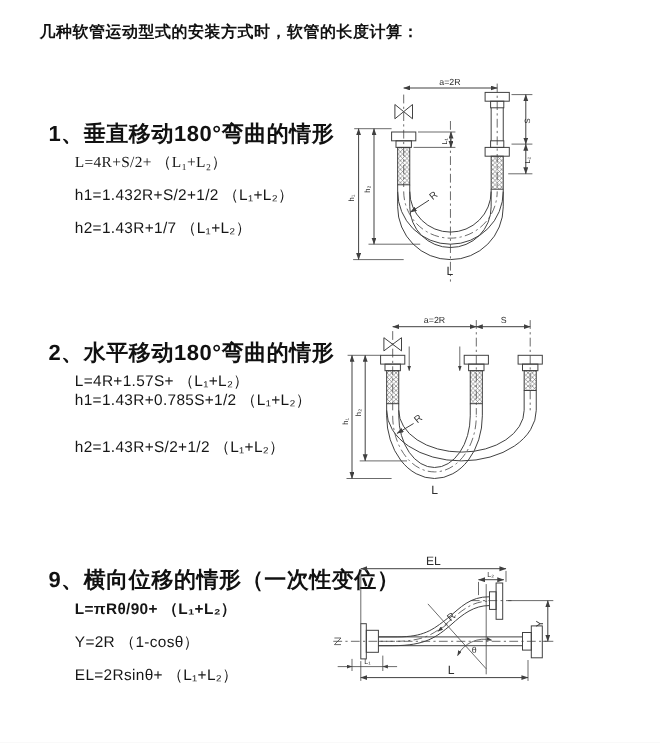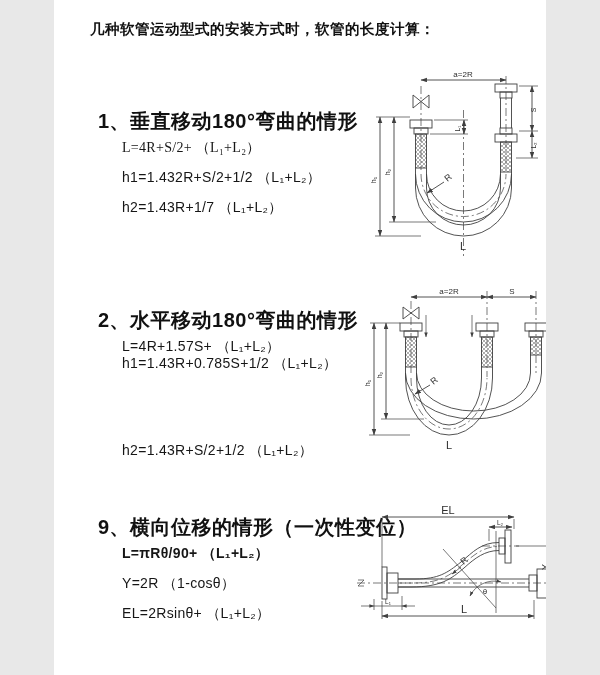--- a/index.html
+++ b/index.html
@@ -1,18 +1,18 @@
 <!DOCTYPE html>
 <html><head>
 <meta charset="utf-8">
 <style>
   * { margin:0; padding:0; box-sizing:border-box; }
   body { background:#e8e8e8; font-family:"Liberation Sans", sans-serif; }
   .page {
-    position:relative; width:492px; height:675px; margin:0 auto;
+    position:relative; width:600px; height:675px; margin:0 auto;
     background:#ffffff; color:#1a1a1a; overflow:hidden;
   }
   .doc-title {
     position:absolute; left:36px; top:20px;
     font-size:14.5px; font-weight:700; letter-spacing:0.5px; color:#111;
   }
   .sec-heading {
     position:absolute; font-size:20px; font-weight:700; color:#111; letter-spacing:0.5px;
   }
   .formula {
@@ -29,21 +29,21 @@
   <div class="doc-title">几种软管运动型式的安装方式时，软管的长度计算：</div>
 
   <div class="sec-heading" style="left:44px; top:108px;">1、垂直移动180°弯曲的情形</div>
   <div class="formula" style="left:68px; top:139px;font-family:Liberation Serif, serif;">L=4R+S/2+ （L₁+L₂）</div>
   <div class="formula" style="left:68px; top:169px;">h1=1.432R+S/2+1/2 （L₁+L₂）</div>
   <div class="formula" style="left:68px; top:199px;">h2=1.43R+1/7 （L₁+L₂）</div>
 
   <div class="sec-heading" style="left:44px; top:307px;">2、水平移动180°弯曲的情形</div>
   <div class="formula" style="left:68px; top:338px;">L=4R+1.57S+ （L₁+L₂）</div>
   <div class="formula" style="left:68px; top:355px;text-align:center;">h1=1.43R+0.785S+1/2 （L₁+L₂）</div>
-  <div class="formula" style="left:68px; top:398px;margin-top:44px;">h2=1.43R+S/2+1/2 （L₁+L₂）</div>
+  <div class="formula" style="left:68px; top:398px;">h2=1.43R+S/2+1/2 （L₁+L₂）</div>
 
   <div class="sec-heading" style="left:44px; top:514px;">9、横向位移的情形（一次性变位）</div>
   <div class="formula" style="left:68px; top:545px;font-weight:bold;">L=πRθ/90+ （L₁+L₂）</div>
   <div class="formula" style="left:68px; top:575px;">Y=2R （1-cosθ）</div>
   <div class="formula" style="left:68px; top:605px;">EL=2Rsinθ+ （L₁+L₂）</div>
 
   <svg style="left:312px; top:70px;" width="278" height="190" viewBox="0 0 278 190">
     <defs>
       <marker id="d1a" markerWidth="8" markerHeight="6" refX="6.6" refY="2.5" orient="auto-start-reverse">
         <path d="M0,0 L7,2.5 L0,5 Z" fill="#3f3f3f"></path>

